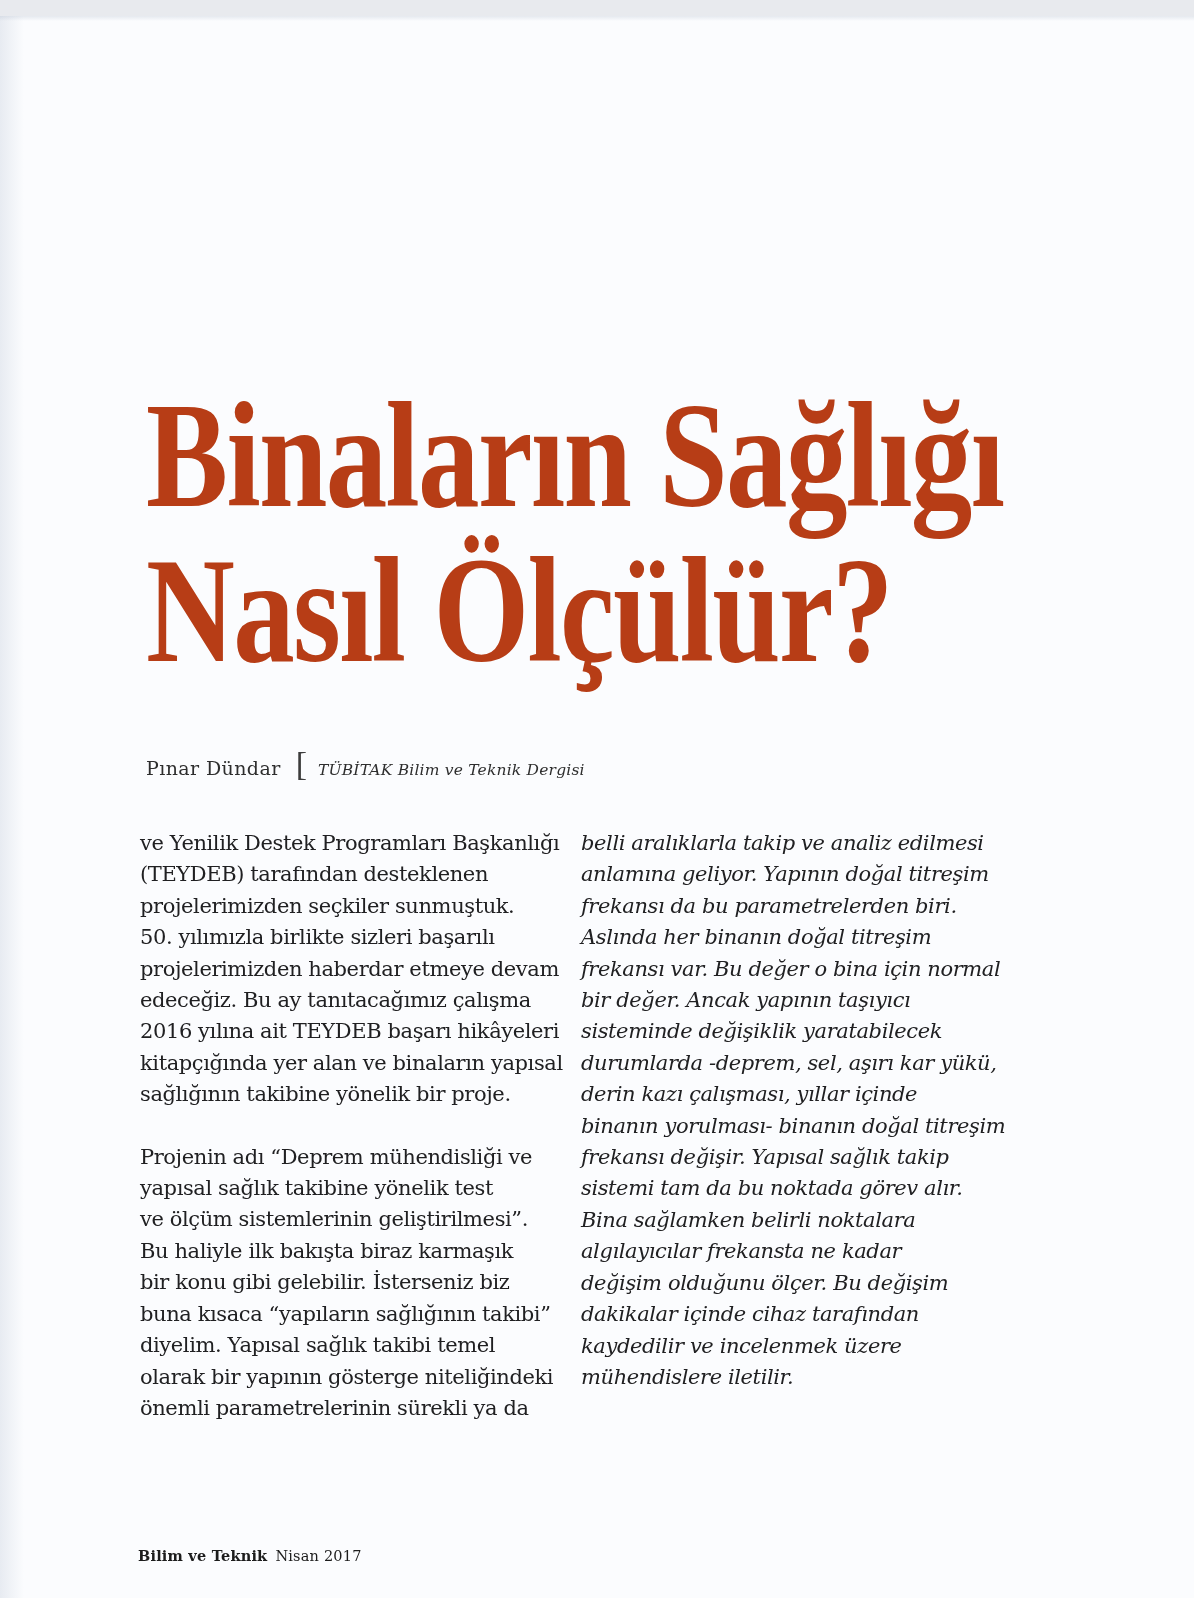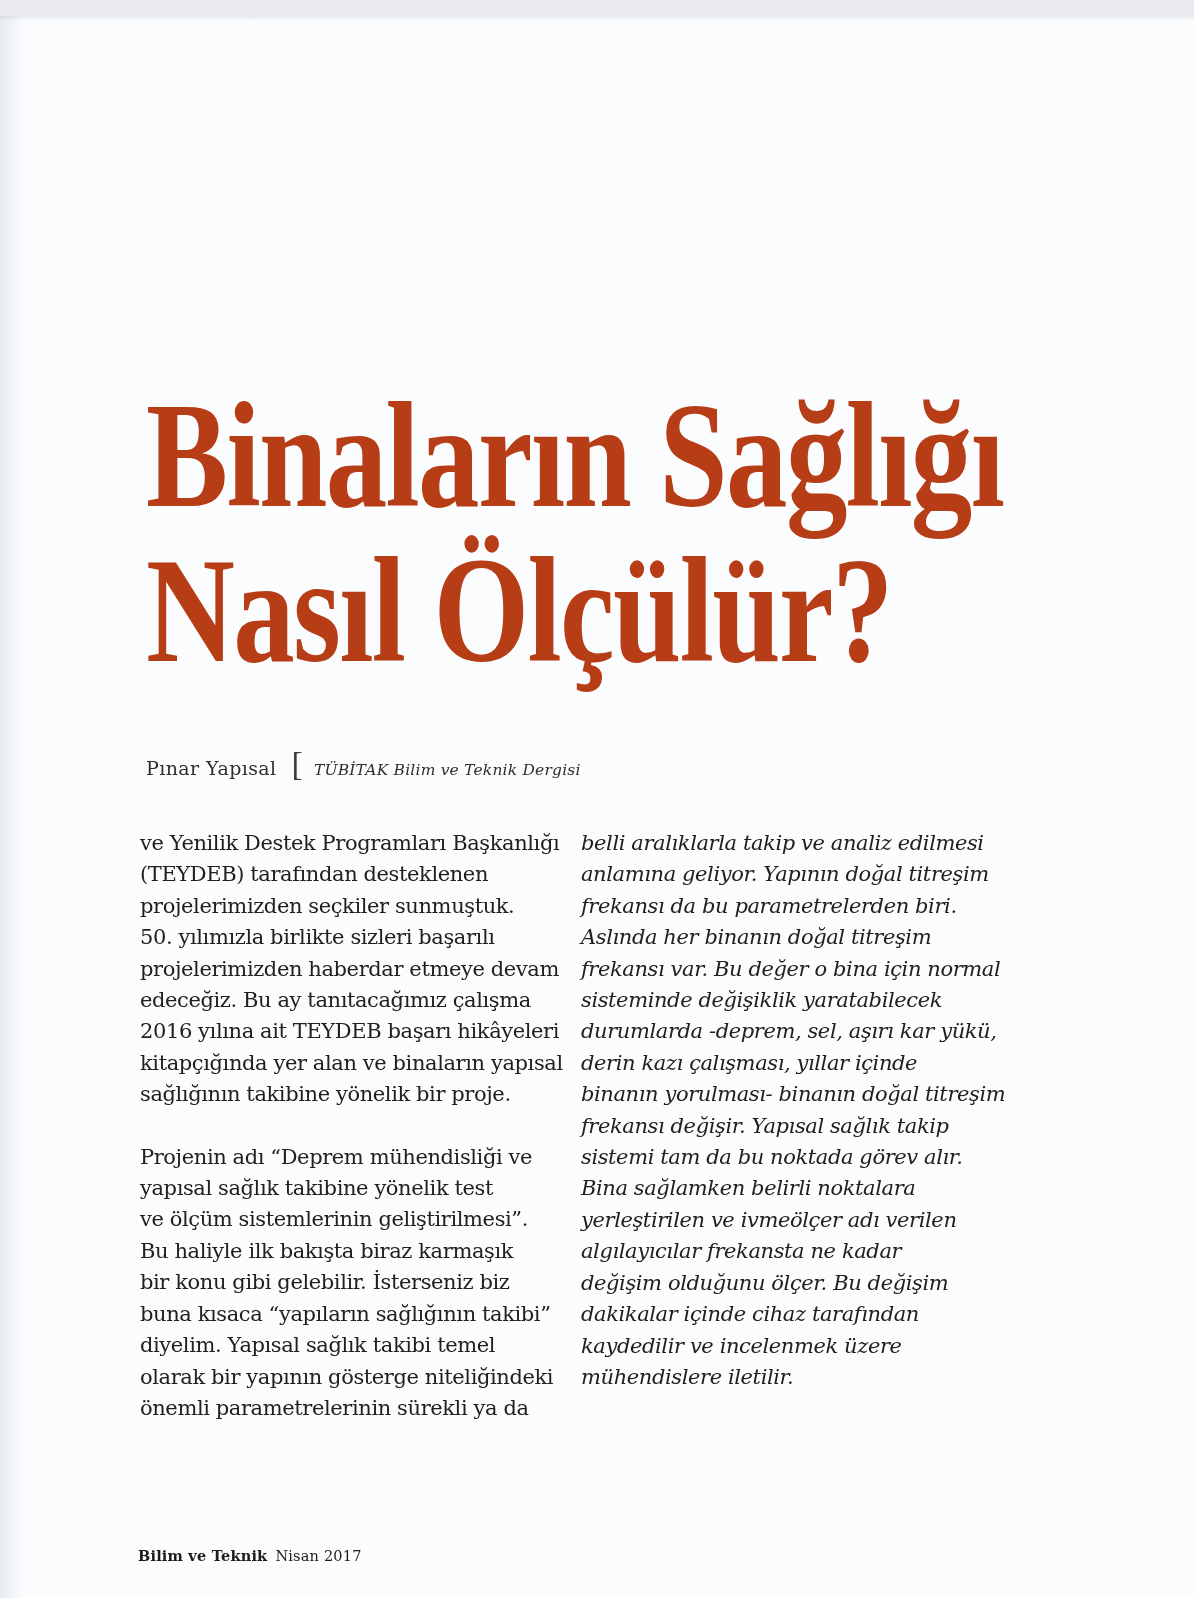--- a/index.html
+++ b/index.html
@@ -104,21 +104,21 @@
 <body>
 
 <div class="page" style="background: rgb(251, 252, 254);">
 
   <div class="title" style="color: rgb(183, 61, 22);">
     <div class="tl">Binaların Sağlığı</div>
     <div class="tl">Nasıl Ölçülür?</div>
   </div>
 
   <div class="byline">
-    <span class="author">Pınar Yapısal</span>
+    <span class="author">Pınar Dündar</span>
     <span class="bracket">[</span>
     <span class="affiliation">TÜBİTAK Bilim ve Teknik Dergisi</span>
   </div>
 
   <div class="col col-left">
     <div class="para">
         <div class="tline">ve Yenilik Destek Programları Başkanlığı</div>
         <div class="tline">(TEYDEB) tarafından desteklenen</div>
         <div class="tline">projelerimizden seçkiler sunmuştuk.</div>
         <div class="tline">50. yılımızla birlikte sizleri başarılı</div>
@@ -141,28 +141,28 @@
       </div>
   </div>
 
   <div class="col col-right">
     <div class="para">
         <div class="tline">belli aralıklarla takip ve analiz edilmesi</div>
         <div class="tline">anlamına geliyor. Yapının doğal titreşim</div>
         <div class="tline">frekansı da bu parametrelerden biri.</div>
         <div class="tline">Aslında her binanın doğal titreşim</div>
         <div class="tline">frekansı var. Bu değer o bina için normal</div>
+        <div class="tline">bir değer. Ancak yapının taşıyıcı</div>
         <div class="tline">sisteminde değişiklik yaratabilecek</div>
         <div class="tline">durumlarda -deprem, sel, aşırı kar yükü,</div>
         <div class="tline">derin kazı çalışması, yıllar içinde</div>
         <div class="tline">binanın yorulması- binanın doğal titreşim</div>
         <div class="tline">frekansı değişir. Yapısal sağlık takip</div>
         <div class="tline">sistemi tam da bu noktada görev alır.</div>
         <div class="tline">Bina sağlamken belirli noktalara</div>
-        <div class="tline">yerleştirilen ve ivmeölçer adı verilen</div>
         <div class="tline">algılayıcılar frekansta ne kadar</div>
         <div class="tline">değişim olduğunu ölçer. Bu değişim</div>
         <div class="tline">dakikalar içinde cihaz tarafından</div>
         <div class="tline">kaydedilir ve incelenmek üzere</div>
         <div class="tline">mühendislere iletilir.</div>
       </div>
   </div>
 
   <div class="footer">
     <span class="mag">Bilim ve Teknik</span><span class="issue">Nisan 2017</span>

